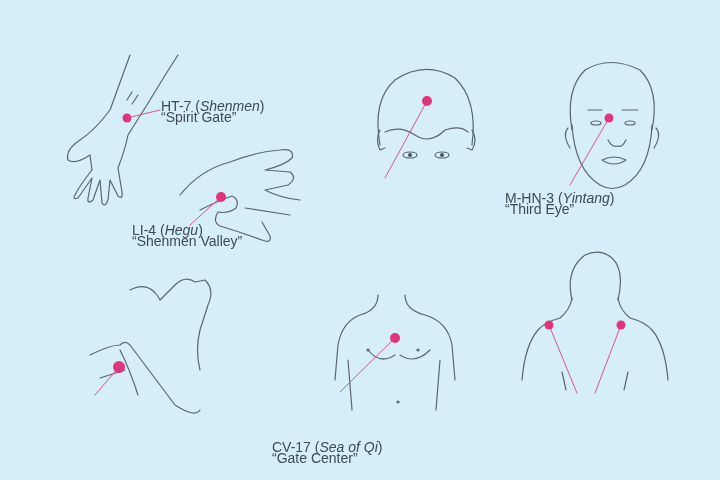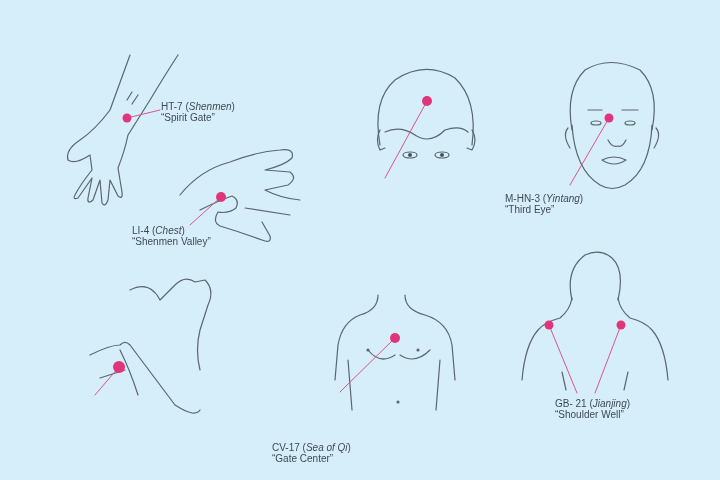--- a/index.html
+++ b/index.html
@@ -1,19 +1,19 @@
 <!DOCTYPE html>
 <html><head>
 <meta charset="utf-8">
 <style>
   html, body { margin: 0; padding: 0; }
   body { width: 720px; height: 480px; background: #d6eef9; overflow: hidden; position: relative; font-family: "Liberation Sans", sans-serif; }
   .stage { position: absolute; left: 0; top: 0; width: 720px; height: 480px; }
   svg.art { position: absolute; left: 0; top: 0; }
-  .label { position: absolute; font-size: 10px; line-height: 11px; color: #3d4a55; white-space: nowrap; }
+  .label { position: absolute; font-size: 14px; line-height: 11px; color: #3d4a55; white-space: nowrap; }
   .label .code { display: block; }
   .label .pin { font-style: italic; }
   .label .eng { display: block; }
 </style>
 </head>
 <body>
 
 <div class="stage">
   <svg class="art" width="720" height="480" viewBox="0 0 720 480" fill="none" stroke="#5a6670" stroke-width="1.2" stroke-linecap="round" stroke-linejoin="round">
 
@@ -102,33 +102,29 @@
       <circle cx="621" cy="325" r="4.5"></circle>
     </g>
   </svg>
 
   <div class="label" style="left:161px; top:101px;">
     <span class="code"><span>HT-7</span> (<span class="pin">Shenmen</span>)</span>
     <span class="eng">“Spirit Gate”</span>
   </div>
 
   <div class="label" style="left:132px; top:225px;">
-    <span class="code"><span>LI-4</span> (<span class="pin">Chest</span>)</span>
+    <span class="code"><span>LI-4</span> (<span class="pin">Hegu</span>)</span>
     <span class="eng">“Shenmen Valley”</span>
   </div>
 
 
   <div class="label" style="left:505px; top:193px;">
     <span class="code"><span>M-HN-3</span> (<span class="pin">Yintang</span>)</span>
     <span class="eng">“Third Eye”</span>
   </div>
 
 
   <div class="label" style="left:272px; top:398px;margin-top:44px;">
     <span class="code"><span>CV-17</span> (<span class="pin">Sea of Qi</span>)</span>
     <span class="eng">“Gate Center”</span>
   </div>
 
-  <div class="label" style="left:555px; top:398px;">
-    <span class="code"><span>GB- 21</span> (<span class="pin">Jianjing</span>)</span>
-    <span class="eng">“Shoulder Well”</span>
-  </div>
 </div>
 
 </body></html>

